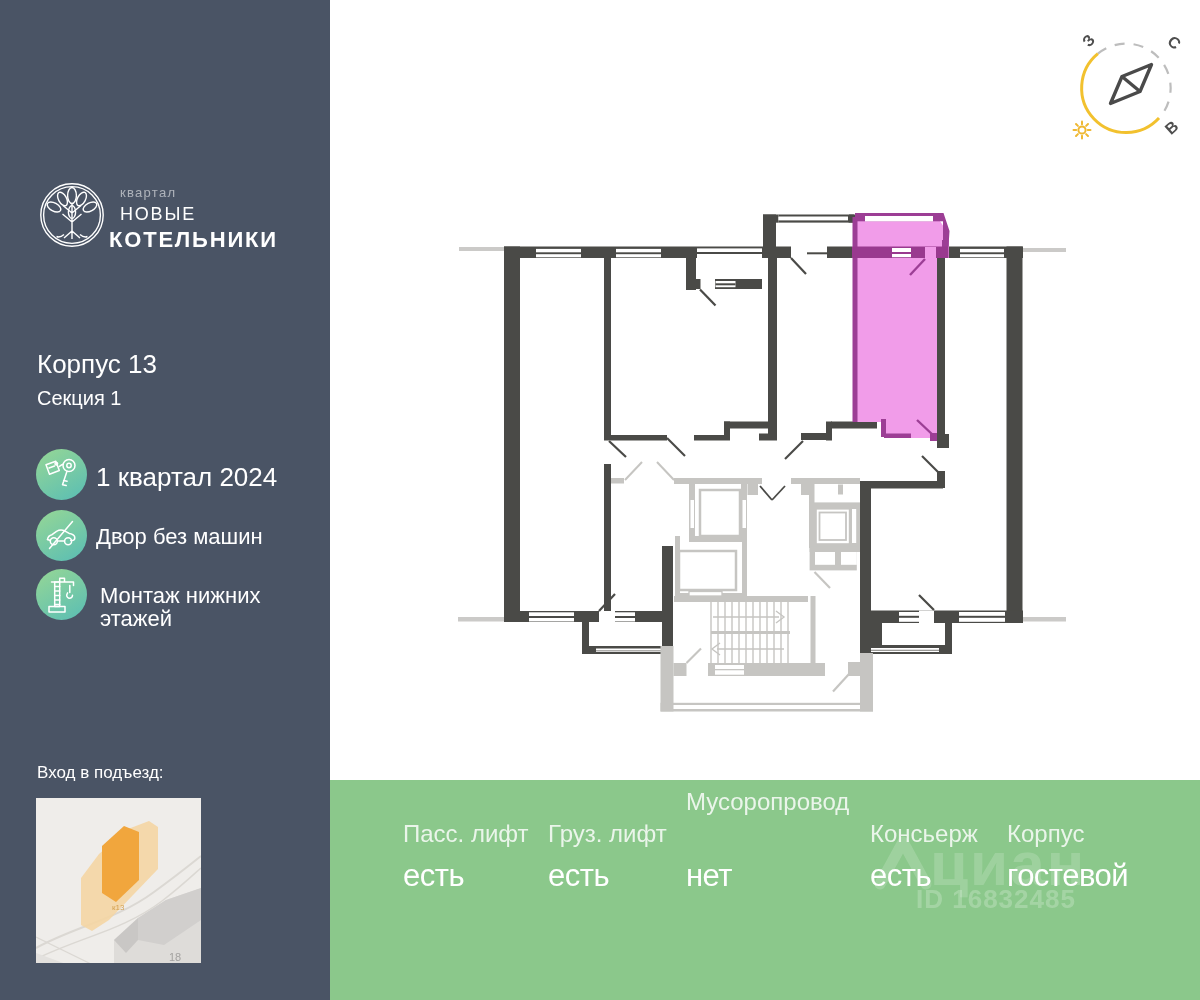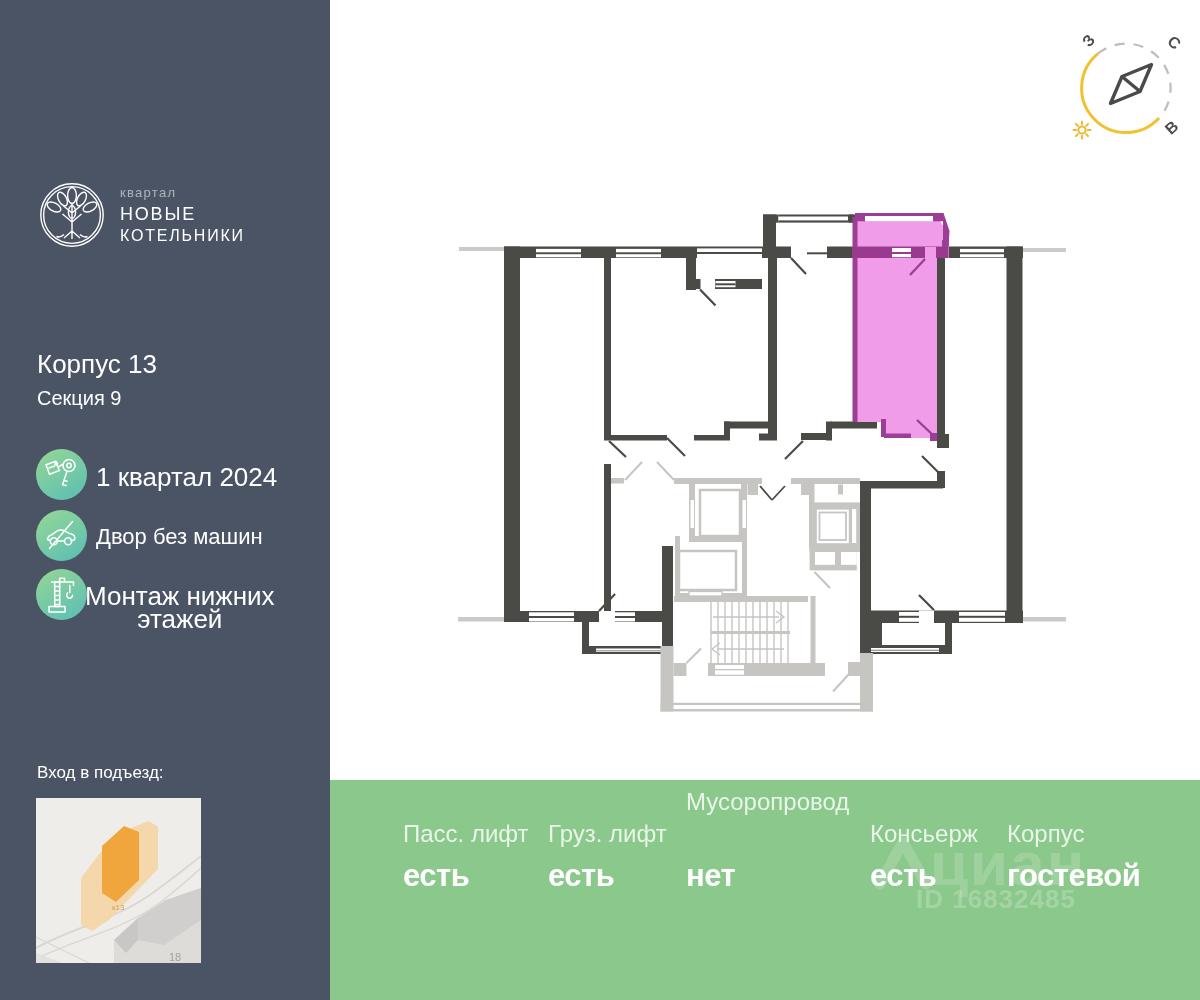--- a/index.html
+++ b/index.html
@@ -1,22 +1,22 @@
 <!DOCTYPE html>
 <html><head>
 <meta charset="utf-8">
 <style>
   html,body{margin:0;padding:0;width:1200px;height:1000px;overflow:hidden;background:#ffffff;
     font-family:"Liberation Sans",sans-serif;}
   .abs{position:absolute;}
   .side{position:absolute;left:0;top:0;width:330px;height:1000px;background:#4a5465;}
   .strip{position:absolute;left:330px;top:780px;width:870px;height:220px;background:#8bc88b;}
   .lbl{position:absolute;font-size:24px;color:rgba(255,255,255,0.82);white-space:nowrap;}
-  .val{position:absolute;font-size:31px;font-weight:bold;color:#ffffff;letter-spacing:-0.5px;white-space:nowrap;}
-  .stxt{position:absolute;color:#ffffff;white-space:nowrap;text-align:center;}
+  .val{position:absolute;font-size:31px;font-weight:normal;color:#ffffff;letter-spacing:-0.5px;white-space:nowrap;}
+  .stxt{position:absolute;color:#ffffff;white-space:nowrap;}
 </style>
 </head>
 <body>
 
 <div class="side"></div>
 
 <svg class="abs" style="left:38px;top:181px" width="68" height="68" viewBox="0 0 68 68">
 <g stroke="#ffffff" fill="none" stroke-width="1.4">
 <circle cx="34" cy="34" r="31.2"></circle>
 <circle cx="34" cy="34" r="28.4"></circle>
@@ -26,25 +26,25 @@
 <ellipse cx="16" cy="26" rx="4" ry="7.4" transform="rotate(-62 16 26)"></ellipse>
 <ellipse cx="52" cy="26" rx="4" ry="7.4" transform="rotate(62 52 26)"></ellipse>
 <ellipse cx="34" cy="31" rx="3.6" ry="6.4"></ellipse>
 <path d="M34,23 L34,50 M34,32 L25,24.5 M34,32 L43,24.5 M34,41 L24.5,33 M34,41 L43.5,33"></path>
 <path d="M34,50 L26,57 M34,50 L42,57 M34,50 L34,58 M26,53.5 q-4,3.5 -7.5,2 M42,53.5 q4,3.5 7.5,2"></path>
 </g>
 </svg>
 
 <div class="stxt" style="left:120px;top:185px;font-size:13px;letter-spacing:1.3px;color:rgba(255,255,255,0.55)">квартал</div>
 <div class="stxt" style="left:120px;top:203.5px;font-size:18px;font-weight:normal;letter-spacing:1.8px">НОВЫЕ</div>
-<div class="stxt" style="left:120px;top:226.5px;font-size:16px;font-weight:normal;letter-spacing:1.8px">КОТЕЛЬНИКИ</div>
+<div class="stxt" style="left:109px;top:226.5px;font-size:22px;font-weight:bold;letter-spacing:1.8px">КОТЕЛЬНИКИ</div>
 
 <div class="stxt" style="left:37px;top:349px;font-size:26px;font-weight:normal">Корпус 13</div>
 
-<div class="stxt" style="left:37px;top:387px;font-size:20px">Секция 9</div>
+<div class="stxt" style="left:37px;top:387px;font-size:20px">Секция 1</div>
 
 <svg class="abs" style="left:36px;top:449px" width="51" height="51" viewBox="0 0 51 51">
 <defs>
       <linearGradient id="gr1" x1="0" y1="0" x2="0.6" y2="1">
         <stop offset="0" stop-color="#97d795"></stop>
         <stop offset="1" stop-color="#62c1b0"></stop>
       </linearGradient>
     </defs>
 <circle cx="25.5" cy="25.5" r="25.5" fill="url(#gr1)"></circle>
 <g stroke="#ffffff" stroke-width="1.5" fill="none" stroke-linecap="round" stroke-linejoin="round">
@@ -77,21 +77,21 @@
 <circle cx="25.5" cy="25.5" r="25.5" fill="url(#gr1)"></circle>
 <g stroke="#ffffff" stroke-width="1.5" fill="none" stroke-linecap="round" stroke-linejoin="round">
 <rect x="13" y="37.5" width="16" height="5.5"></rect>
 <rect x="18.7" y="13" width="5" height="24.5"></rect>
 <path d="M18.7,17.5 h5 M18.7,22 h5 M18.7,26.5 h5 M18.7,31 h5 M18.7,35.5 h5"></path>
 <path d="M15.5,13 L37.5,13 L37.5,16.5 M28.5,13 L28.5,9.3 L23.7,9.3 L23.7,13"></path>
 <path d="M33.8,16.5 L33.8,23.5 M36.5,26.3 a2.9,2.9 0 1 1 -5.4,-1.4 L31.6,23.9"></path>
 </g>
 </svg>
 
-<div class="stxt" style="left:85px;top:585px;font-size:26px;line-height:22.7px">Монтаж нижних<br>этажей</div>
+<div class="stxt" style="left:100px;top:585px;font-size:22px;line-height:22.7px">Монтаж нижних<br>этажей</div>
 
 <div class="stxt" style="left:37px;top:762.5px;font-size:17px;font-weight:normal">Вход в подъезд:</div>
 
 <svg class="abs" style="left:36px;top:798px" width="165" height="165" viewBox="0 0 165 165">
 <rect x="0" y="0" width="165" height="165" fill="#efedea"></rect>
 
 <g stroke="#dbd8d3" fill="none">
       <path d="M0,150 C40,128 80,122 118,94 C140,78 155,66 165,58" stroke-width="2"></path>
       <path d="M0,161 C45,139 88,132 126,103 C148,86 160,74 165,70" stroke-width="1.5"></path>
       <path d="M0,139 L55,166" stroke-width="1.2"></path>

